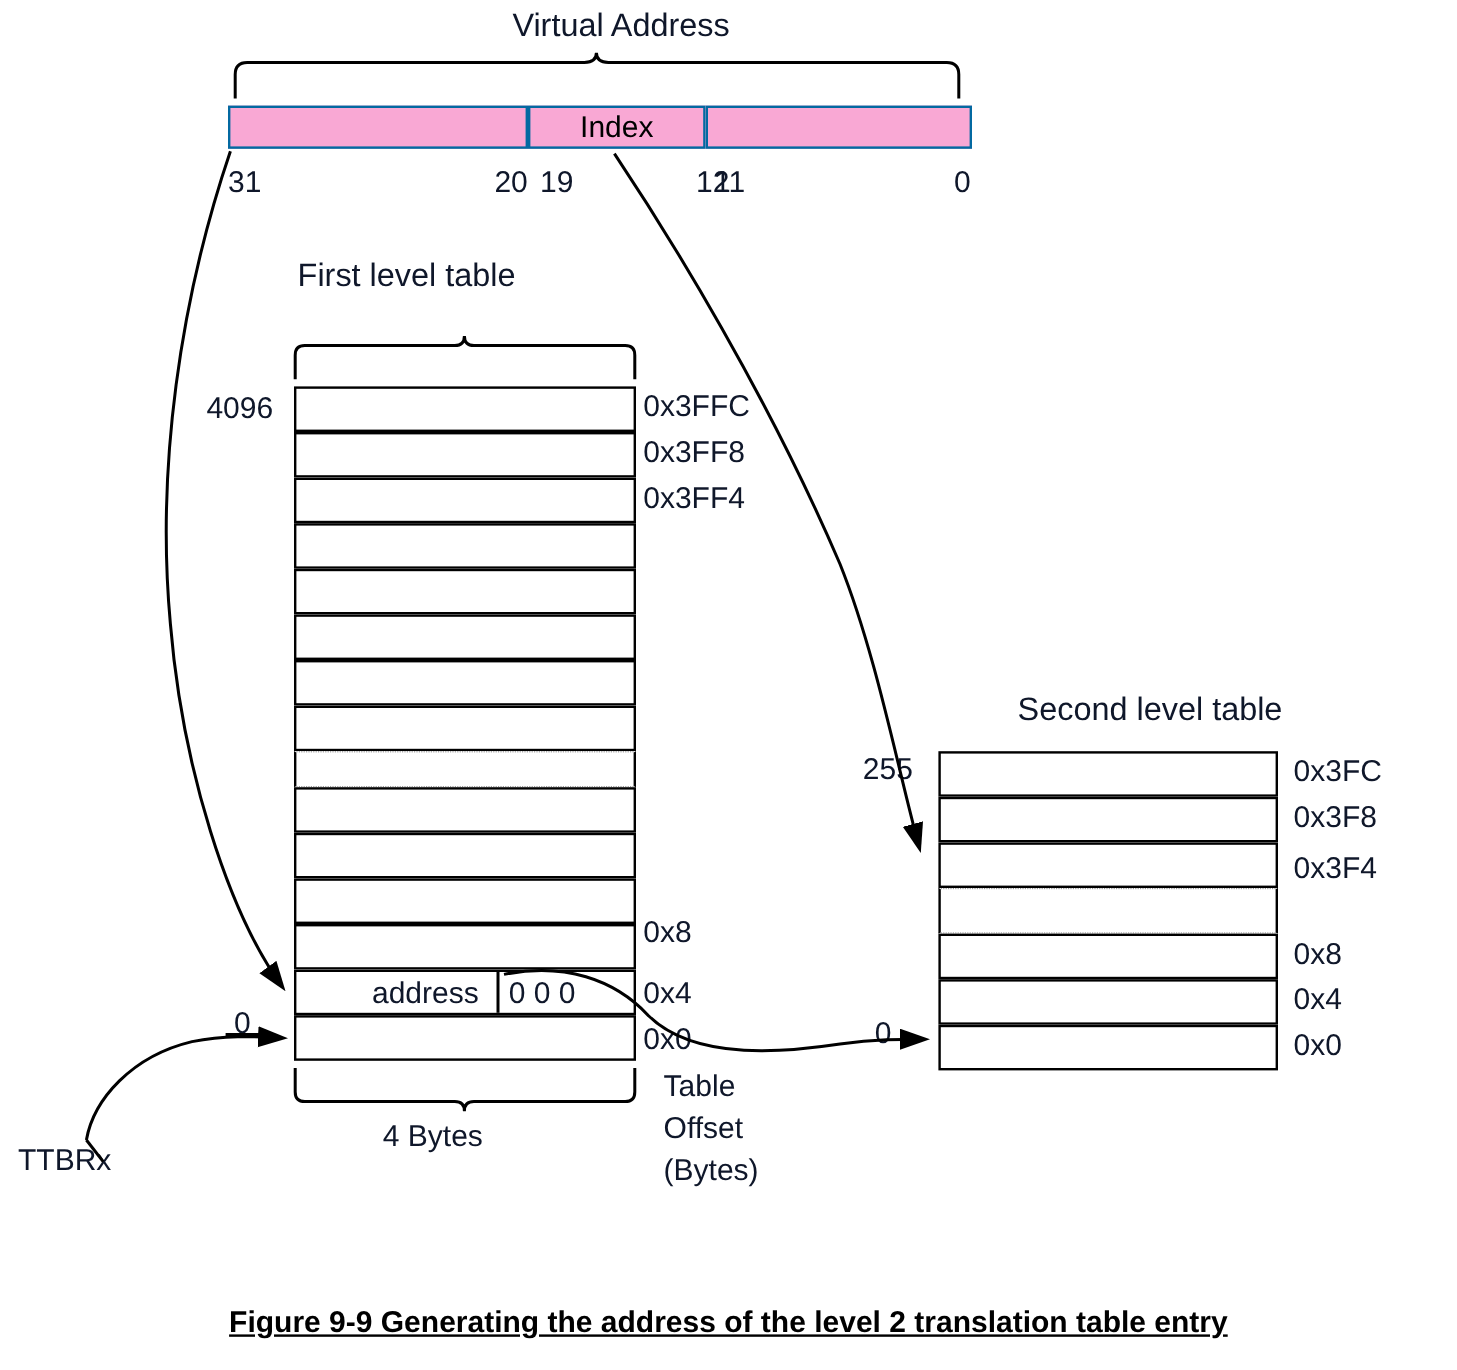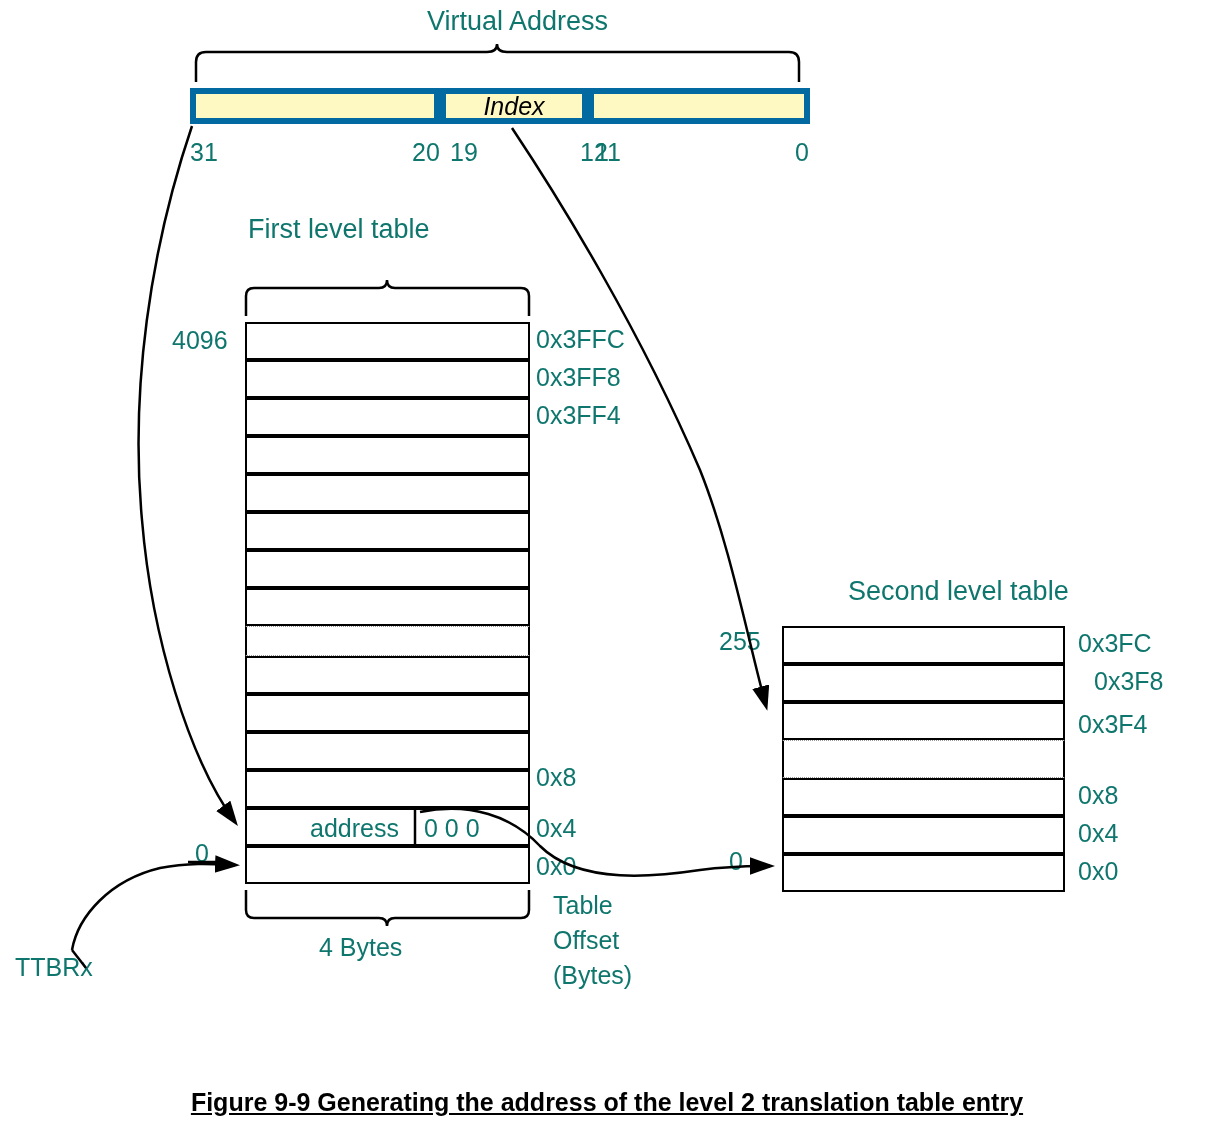--- a/index.html
+++ b/index.html
@@ -16,21 +16,21 @@
     width: 1214px;
     height: 1142px;
     overflow: hidden;
     background: #ffffff;
   }
   .lbl {
     position: absolute;
     white-space: nowrap;
     font-size: 25px;
     line-height: 1;
-    color: #0f766e;
+    color: #0f172a;
   }
   .cell {
     position: absolute;
     box-sizing: border-box;
     border: 2px solid #000;
     background: #fff;
   }
   .dashcell {
     position: absolute;
     box-sizing: border-box;
@@ -52,27 +52,26 @@
     position: absolute;
     left: 0;
     right: 0;
     text-align: center;
     font-size: 25px;
     font-weight: bold;
   }
   .vacell {
     position: absolute;
     box-sizing: border-box;
-    border: 6px solid #0369a1;
-    background: #fef9c3;
+    border: 2px solid #0369a1;
+    background: #f9a8d4;
     display: flex;
     align-items: center;
     justify-content: center;
     font-size: 25px;
-    font-style: italic;
   }
 </style>
 </head>
 <body>
 
 <div id="stage">
 
   <div class="lbl" style="left:427px; top:8px; font-size:27px;">Virtual Address</div>
 
   <div class="vacell" style="left:190px; top:88px; width:250px; height:36px;"></div>
@@ -134,21 +133,21 @@
   <div class="cell" style="left:782px; top:702px; width:283px; height:38px;"></div>
   <div class="dashcell" style="left:782px; top:740px; width:283px; height:38px;"></div>
   <div class="cell" style="left:782px; top:778px; width:283px; height:38px;"></div>
   <div class="cell" style="left:782px; top:816px; width:283px; height:38px;"></div>
   <div class="cell" style="left:782px; top:854px; width:283px; height:38px;"></div>
 
   <div class="lbl" style="left:719px; top:629px;">255</div>
   <div class="lbl" style="left:729px; top:849px;">0</div>
 
   <div class="lbl" style="left:1078px; top:631px;">0x3FC</div>
-  <div class="lbl" style="left:1078px; top:669px;margin-left:16px;">0x3F8</div>
+  <div class="lbl" style="left:1078px; top:669px;">0x3F8</div>
   <div class="lbl" style="left:1078px; top:712px;">0x3F4</div>
   <div class="lbl" style="left:1078px; top:783px;">0x8</div>
   <div class="lbl" style="left:1078px; top:821px;">0x4</div>
   <div class="lbl" style="left:1078px; top:859px;">0x0</div>
 
   <svg class="overlay" viewBox="0 0 1214 1142">
     <defs>
       <marker id="arrow" markerWidth="10" markerHeight="10" refX="8" refY="3.5" orient="auto" markerUnits="strokeWidth">
         <polygon points="0 0, 10 3.5, 0 7" fill="#000"></polygon>
       </marker>

